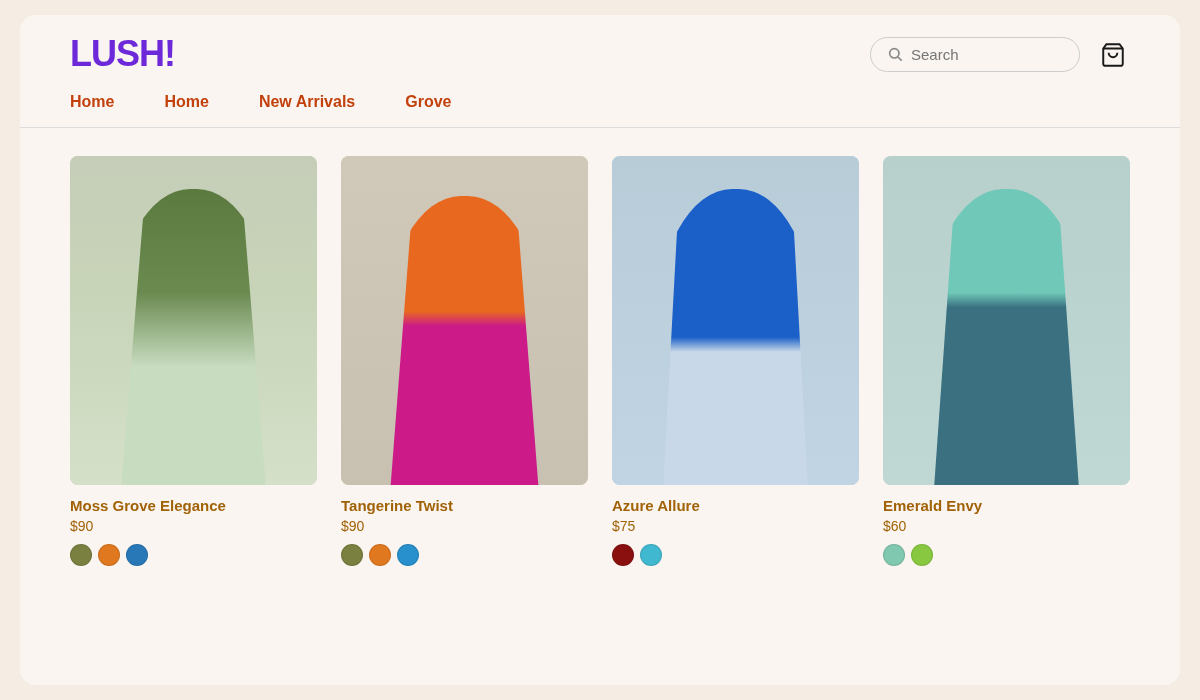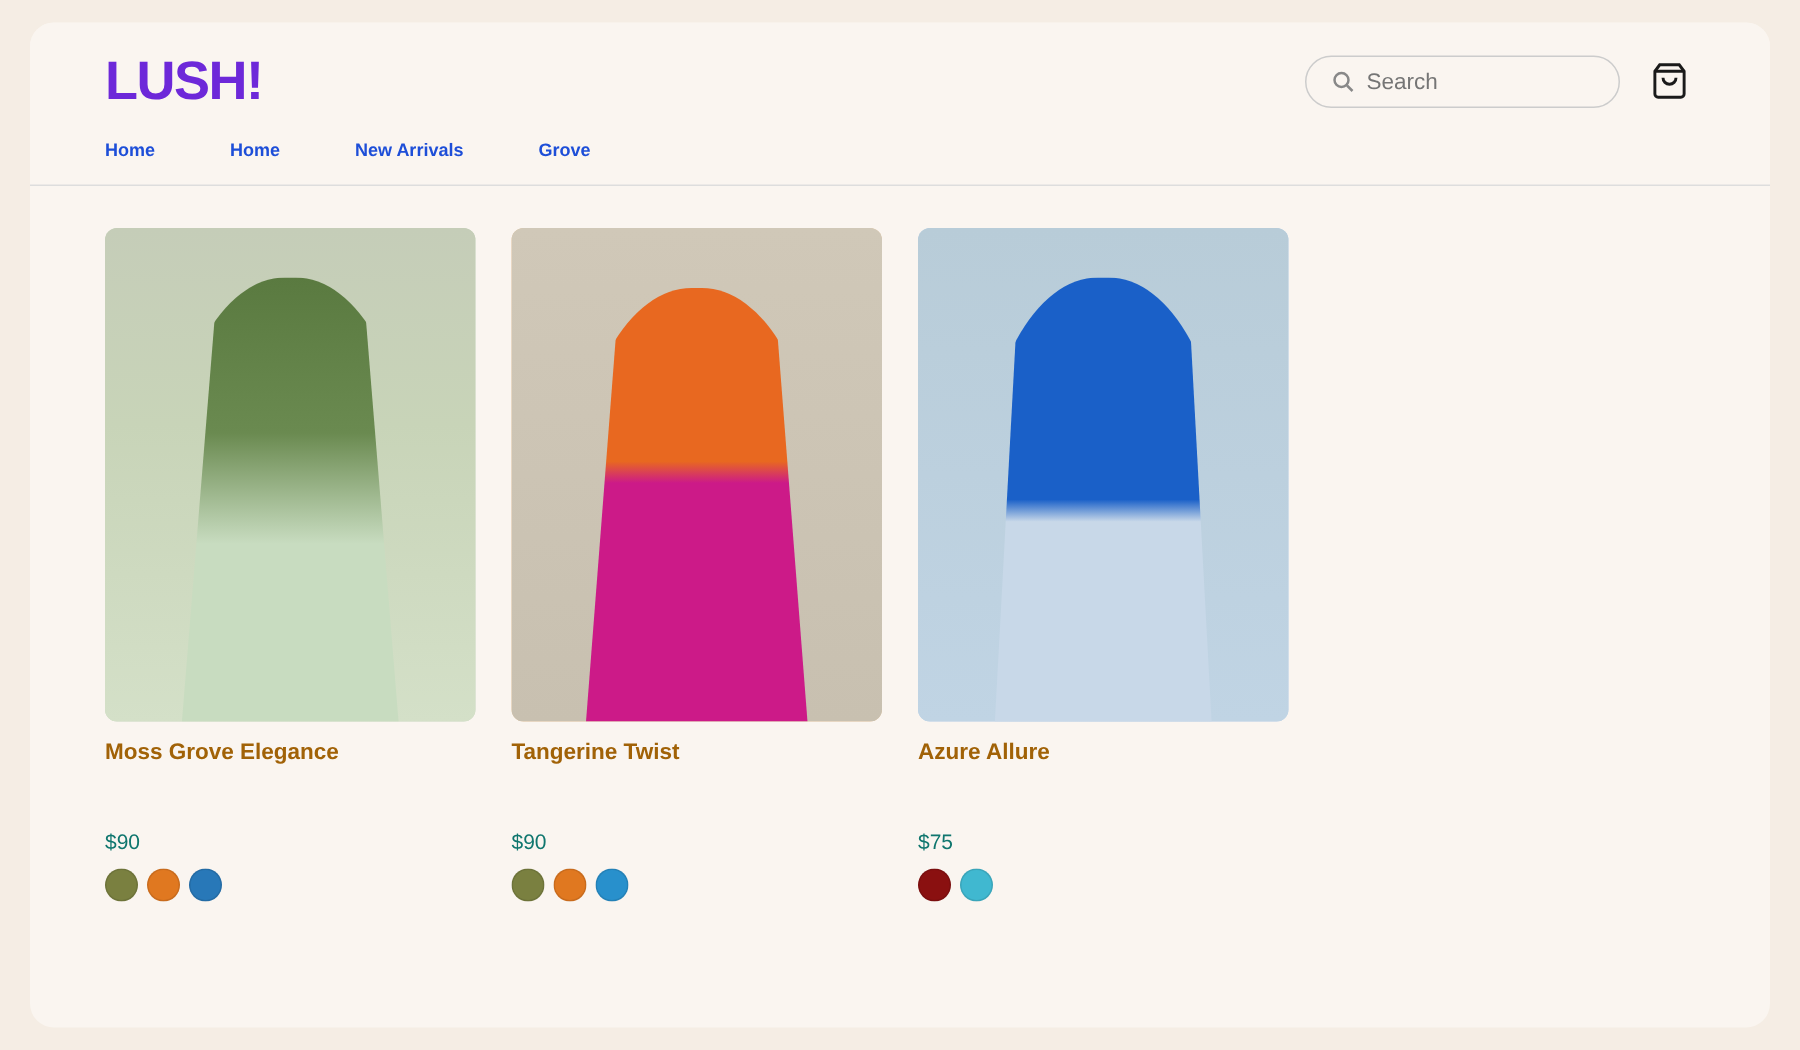--- a/index.html
+++ b/index.html
@@ -35,21 +35,21 @@
     .logo {
       font-size: 36px;
       font-weight: 900;
       color: #6d28d9;
       letter-spacing: -1px;
       font-family: 'Arial Black', 'Arial', sans-serif;
     }
 
     .header-right {
       display: flex;
-      align-items: flex-start;
+      align-items: flex-end;
       gap: 16px;
     }
 
     .search-bar {
       display: flex;
       align-items: center;
       border: 1.5px solid #ccc;
       border-radius: 24px;
       padding: 8px 16px;
       background: #faf5f0;
@@ -86,23 +86,23 @@
     
     .nav {
       display: flex;
       gap: 50px;
       padding: 0 50px 12px;
       border-bottom: 1.5px solid #ddd;
       background: #faf5f0;
     }
 
     .nav-item {
-      font-size: 12px;
+      font-size: 16px;
       font-weight: 600;
-      color: #1d4ed8;
+      color: #c2410c;
       cursor: pointer;
       text-decoration: none;
       padding-bottom: 4px;
     }
 
     .nav-item.active {
       text-underline-offset: 4px;
       text-decoration-thickness: 2px;
     }
 
@@ -229,23 +229,22 @@
 
     .product-name {
       font-size: 15px;
       font-weight: 700;
       color: #a16207;
       margin-bottom: 4px;
     }
 
     .product-price {
       font-size: 14px;
-      color: #0f766e;
+      color: #a16207;
       margin-bottom: 10px;
-      margin-top: 39px;
     }
 
     .color-swatches {
       display: flex;
       gap: 6px;
       flex-wrap: wrap;
     }
 
     .swatch {
       width: 22px;
@@ -324,15 +323,28 @@
           <div class="figure fig3"></div>
         </div>
       </div>
       <div class="product-name">Azure Allure</div>
       <div class="product-price">$75</div>
       <div class="color-swatches">
         <div class="swatch" style="background:#8a1010"></div>
             <div class="swatch" style="background:#40b8d0"></div>
       </div>
     </div>
+        <div class="product-card">
+      <div class="product-image-wrapper teal-bg">
+        <div class="product-image-placeholder">
+          <div class="figure fig4"></div>
+        </div>
+      </div>
+      <div class="product-name">Emerald Envy</div>
+      <div class="product-price">$60</div>
+      <div class="color-swatches">
+        <div class="swatch" style="background:#80c8b0"></div>
+            <div class="swatch" style="background:#88c840"></div>
+      </div>
+    </div>
       </div>
   </section>
 </div>
 
 </body></html>

